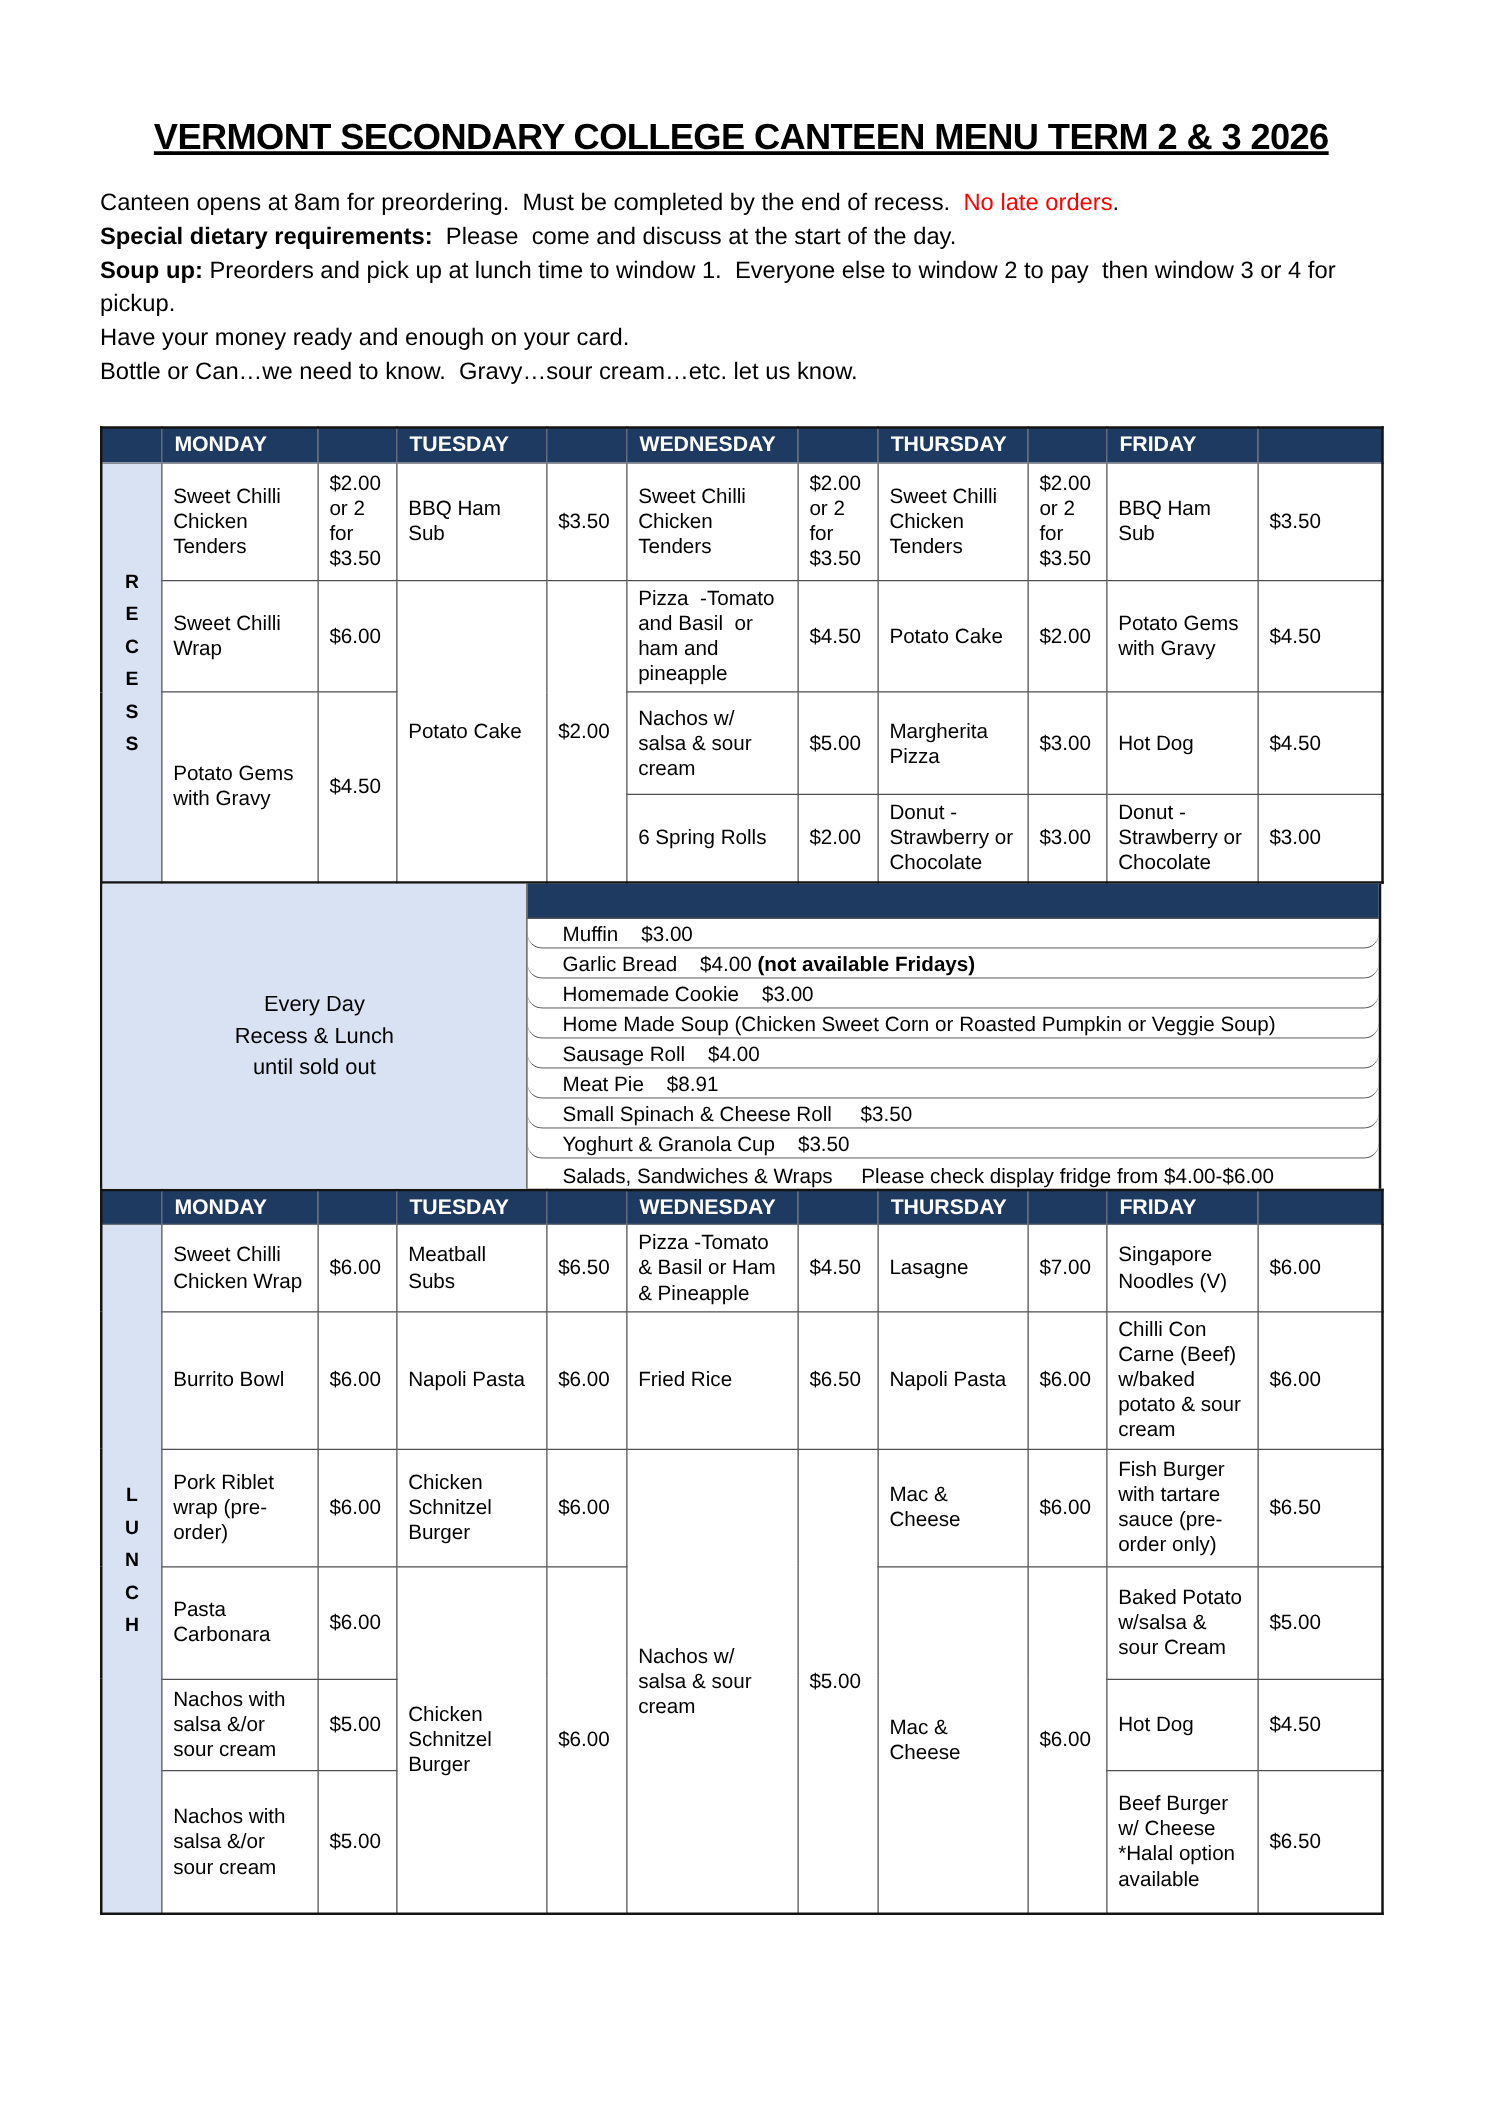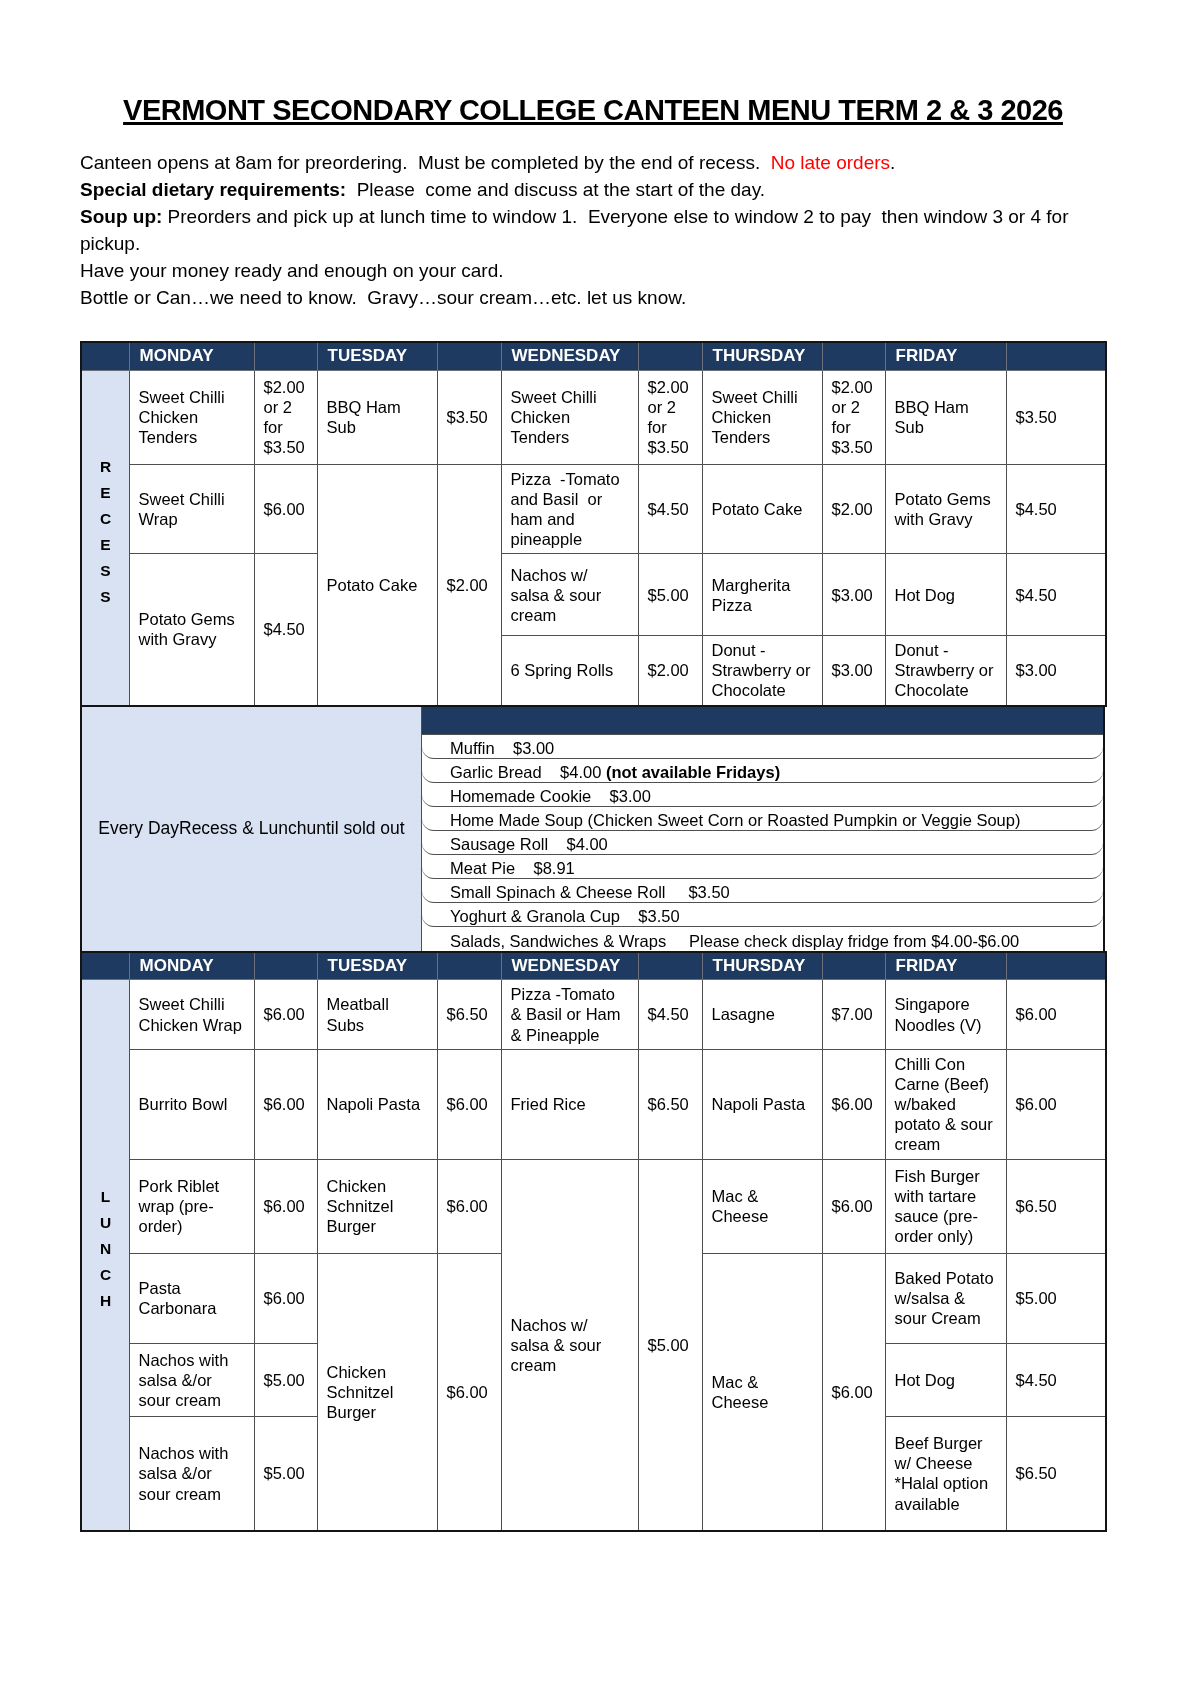--- a/index.html
+++ b/index.html
@@ -44,21 +44,21 @@
     font-weight:bold; font-size:15.5px; letter-spacing:9px; line-height:1;
   }
 
   .everyday {
     box-sizing:border-box; width:1025px; display:flex;
     border-left:2px solid #141414; border-right:2px solid #141414;
   }
   .ed-left {
     box-sizing:border-box; width:340px; background:#D9E2F3;
     border-right:1px solid #4f4f4f;
-    display:flex; flex-direction:row; justify-content:center; align-items:center;
+    display:flex; flex-direction:column; justify-content:center; align-items:center;
     font-size:17.5px; line-height:25px;
   }
   .ed-right { flex:1; display:flex; flex-direction:column; }
   .ed-navybar { height:27px; background:#1E3A60; border-bottom:1px solid #4f4f4f; }
   .ed-row {
     height:24px; box-sizing:border-box; border-bottom:1px solid #4f4f4f;
     display:flex; align-items:flex-end; padding-left:28px;
     font-size:16.5px; white-space:pre;border-radius:12px;
   }
   .ed-row:last-child { border-bottom:none; }

